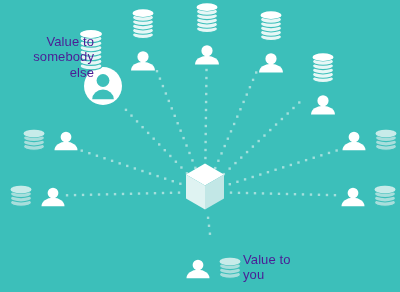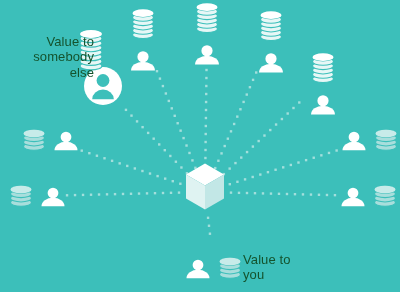--- a/index.html
+++ b/index.html
@@ -6,21 +6,21 @@
   body{
     width:400px;height:292px;overflow:hidden;
     font-family:"Liberation Sans", sans-serif;
     background:#3cbfba;
   }
   #stage{position:relative;width:400px;height:292px;background:#3cbfba;overflow:hidden;}
   #stage svg#scene{position:absolute;left:0;top:0;width:400px;height:292px;display:block;}
 
   .lbl{
     position:absolute;
-    color:#14532d;
+    color:#4c1d95;
     font-family:"Liberation Sans", sans-serif;
     line-height:1.18;
     white-space:pre-line;
     letter-spacing:.1px;
   }
   #label-left{
     left:2px; top:34px; width:92px;
     text-align:right; font-size:13px;
   }
   #label-bottom{

